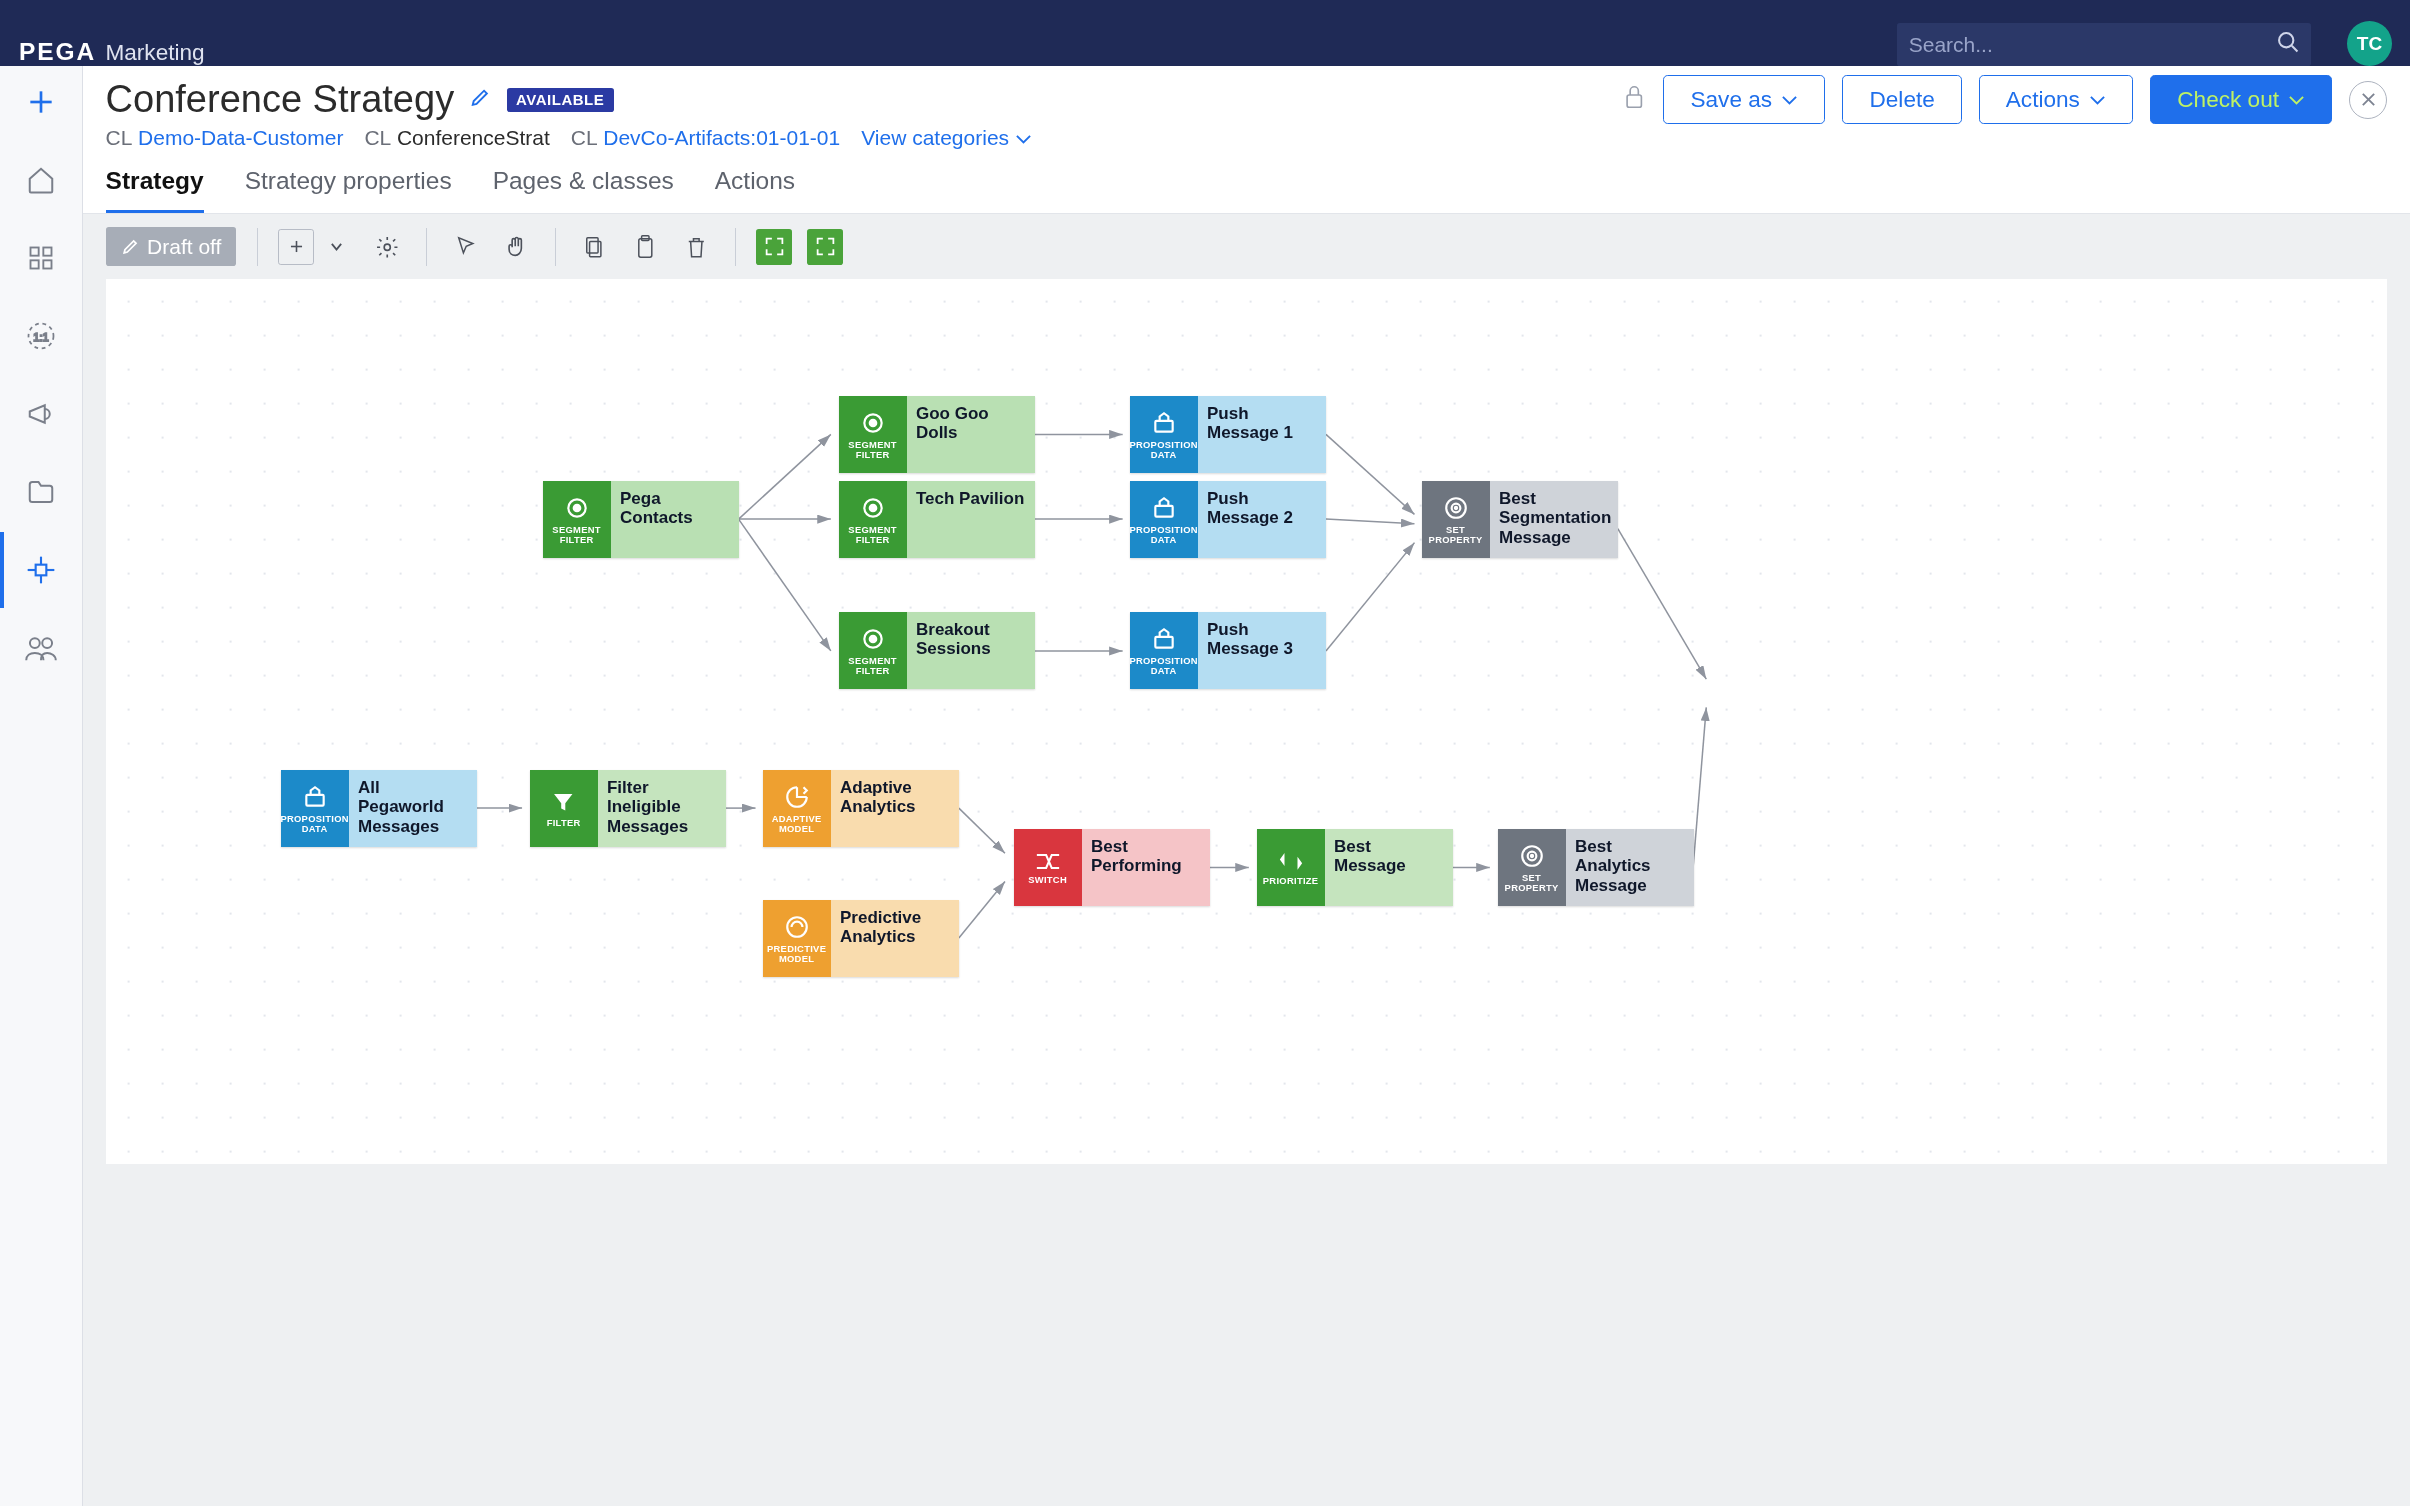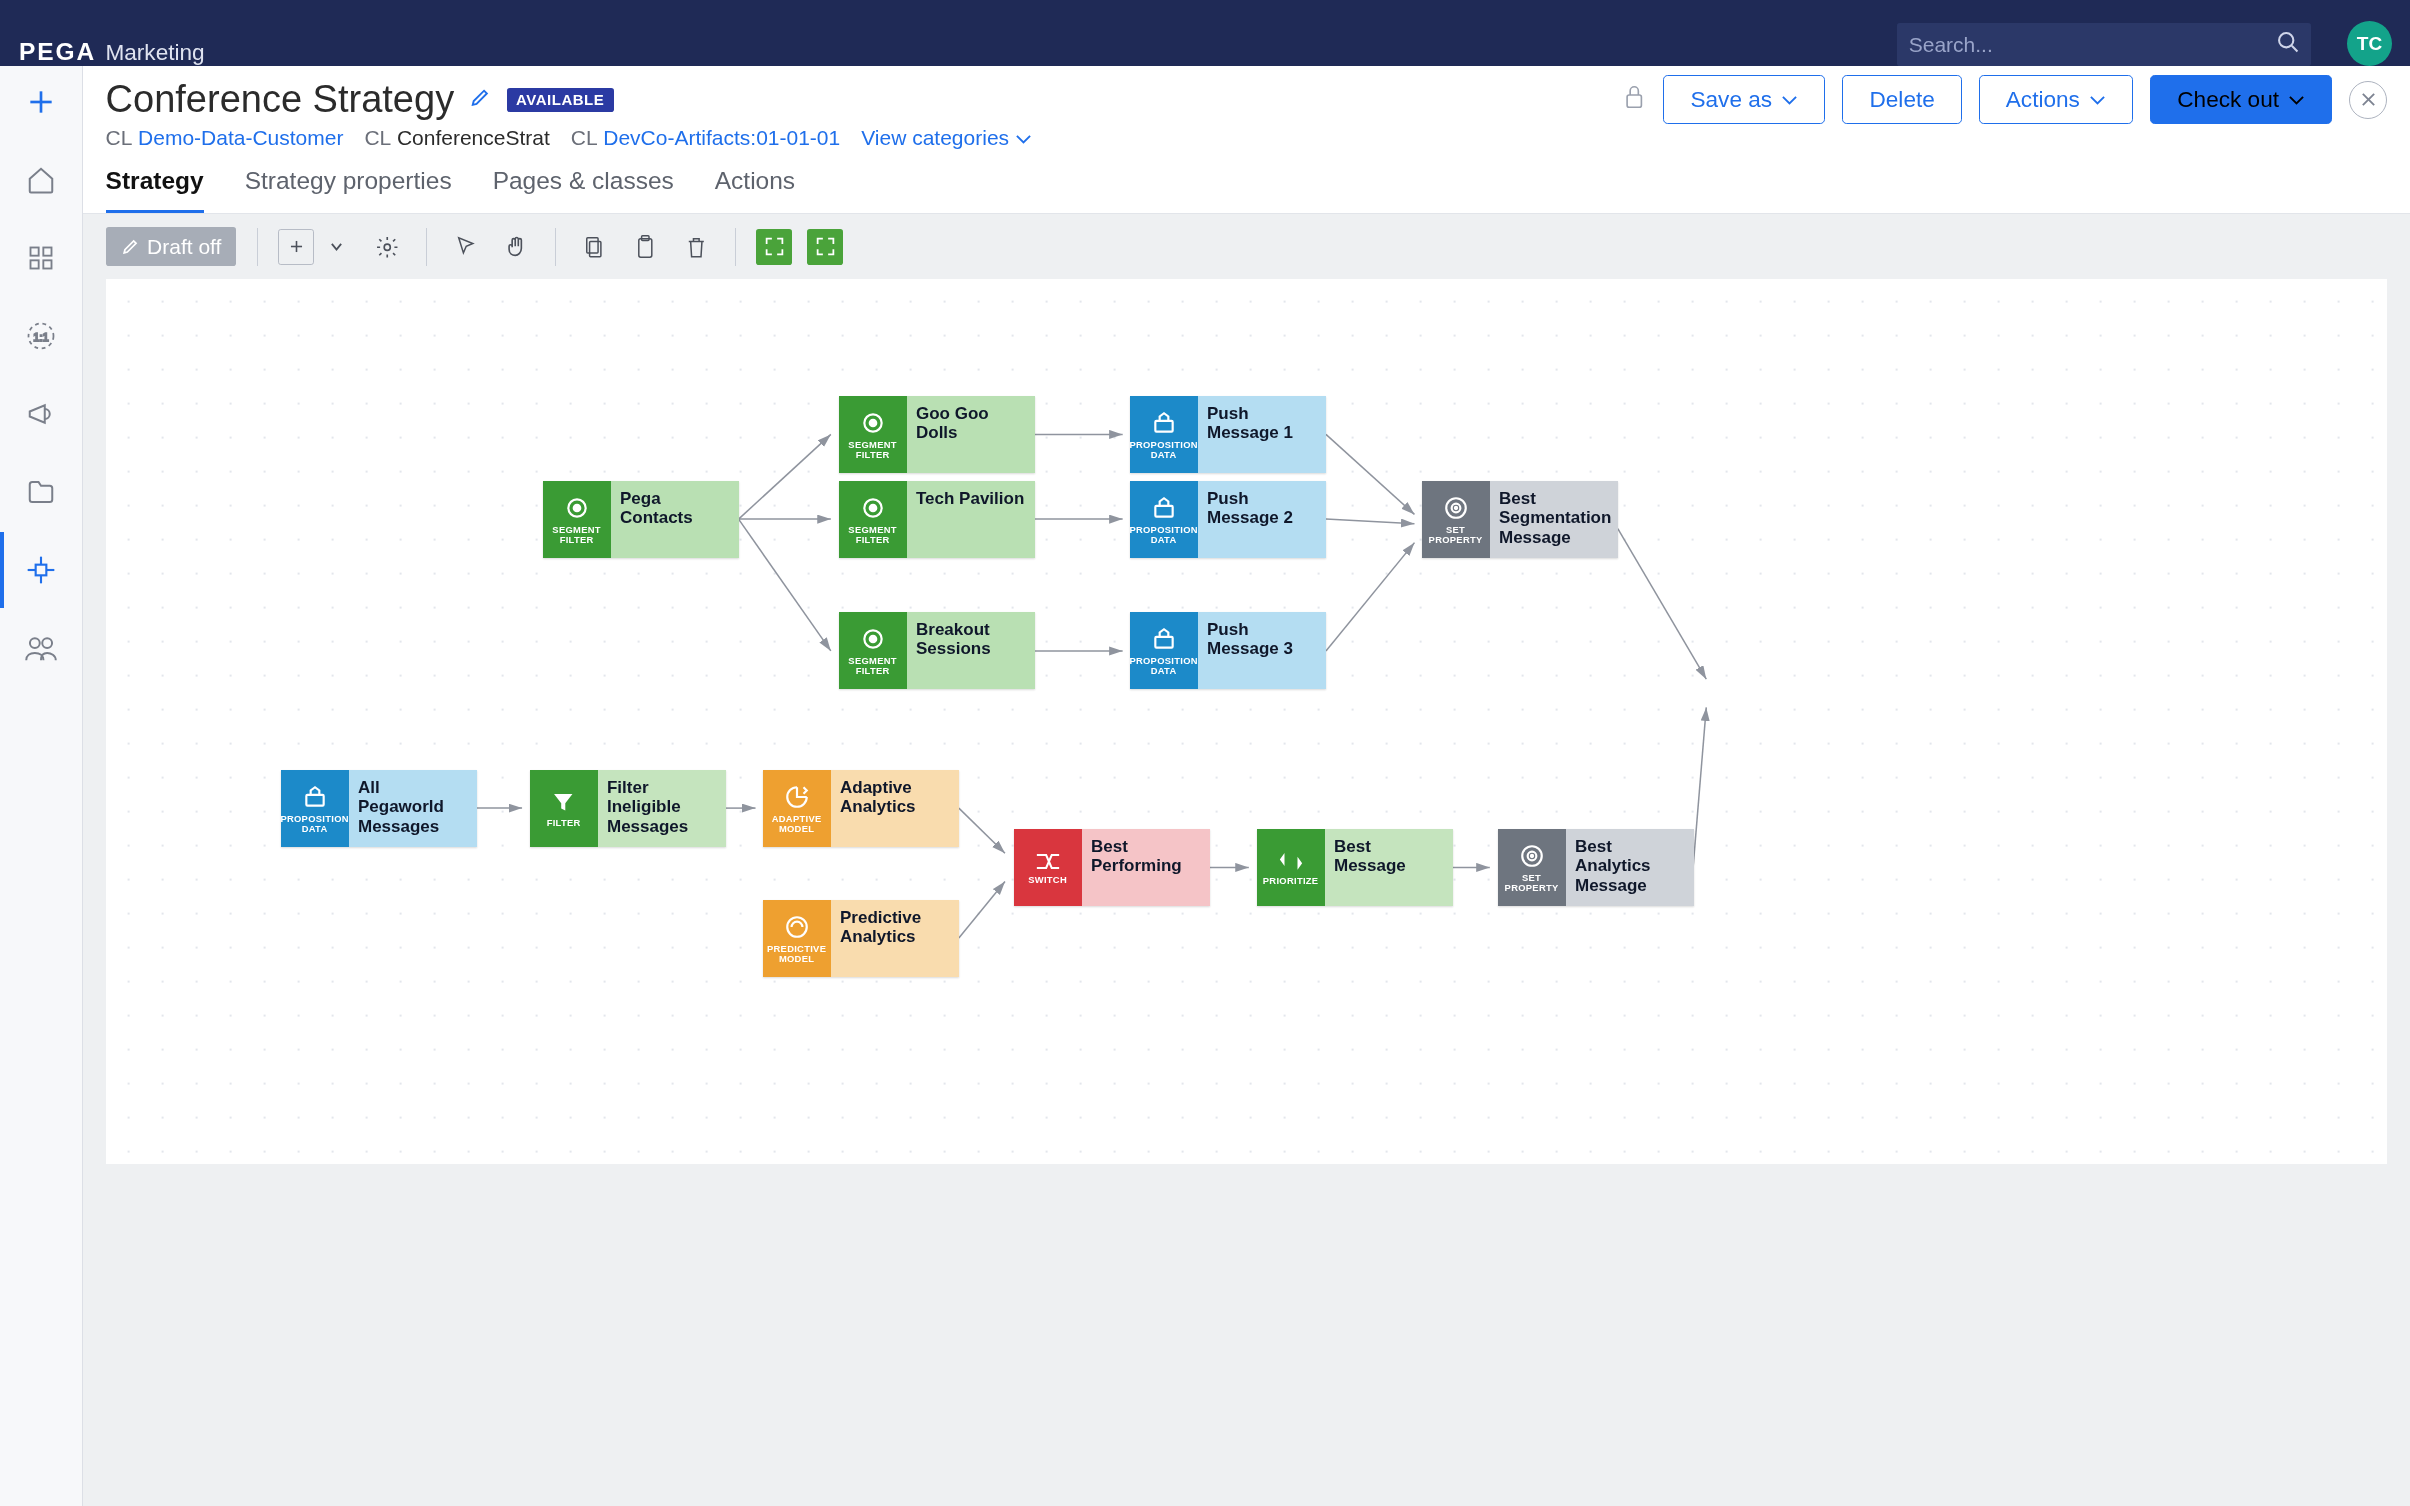--- a/index.html
+++ b/index.html
@@ -27,21 +27,21 @@
 .leftrail .rail-item.active::before { content: ""; position: absolute; left: -22.6px; top: -19px; bottom: -19px; width: 4.7px; background: #1f6feb; }
 
 
 .page { position: absolute; top: 66px; left: 83px; right: 0; bottom: 0; background: #eef0f2; display: flex; flex-direction: column; }
 .header { background: #fff; border-bottom: 0.9px solid #e2e5ea; padding: 9.4px 22.6px 0 22.6px; }
 .title-row { display: flex; align-items: center; gap: 15px; }
 .title { font-size: 38px; font-weight: 400; color: #2b2b2b; }
 .status-pill { background: #2b3aa3; color: #fff; font-size: 15px; font-weight: 700; padding: 3.8px 9.4px; border-radius: 2.8px; letter-spacing: 0.5px; }
 .title-actions { margin-left: auto; display: flex; align-items: center; gap: 17px; }
 .btn { height: 49px; padding: 0 26px; border-radius: 4.7px; font-size: 22.6px; display: inline-flex; align-items: center; gap: 9.4px; cursor: pointer; border: 1.4px solid #1f6feb; color: #1f6feb; background: #fff; }
-.btn.primary { background: #1f6feb; color: #000000; }
+.btn.primary { background: #1f6feb; color: #bef264; }
 .icon-btn-round { width: 38px; height: 38px; border: 1.4px solid #adb3bf; border-radius: 50%; display: flex; align-items: center; justify-content: center; color: #7d8391; cursor: pointer; }
 .lock-icn { color: #9aa0ad; }
 
 .crumbs { margin-top: 1.9px; display: flex; align-items: center; gap: 21px; font-size: 21px; color: #6b6f79; }
 .crumbs .cl { color: #6b6f79; margin-right: 5.6px; }
 .crumbs a { color: #1f6feb; text-decoration: none; }
 .crumbs .view-cat { color: #1f6feb; cursor: pointer; display: inline-flex; align-items: center; gap: 5.6px; }
 
 
 .tabs { display: flex; gap: 41px; margin-top: 17px; font-size: 24.5px; }

